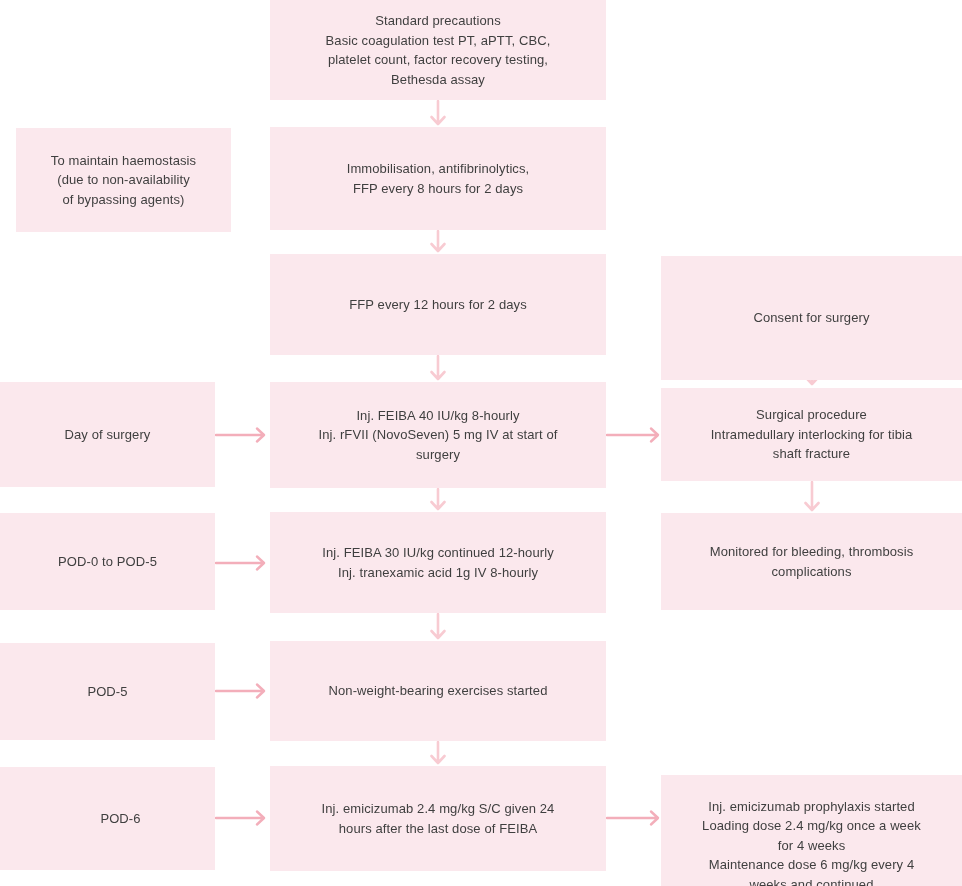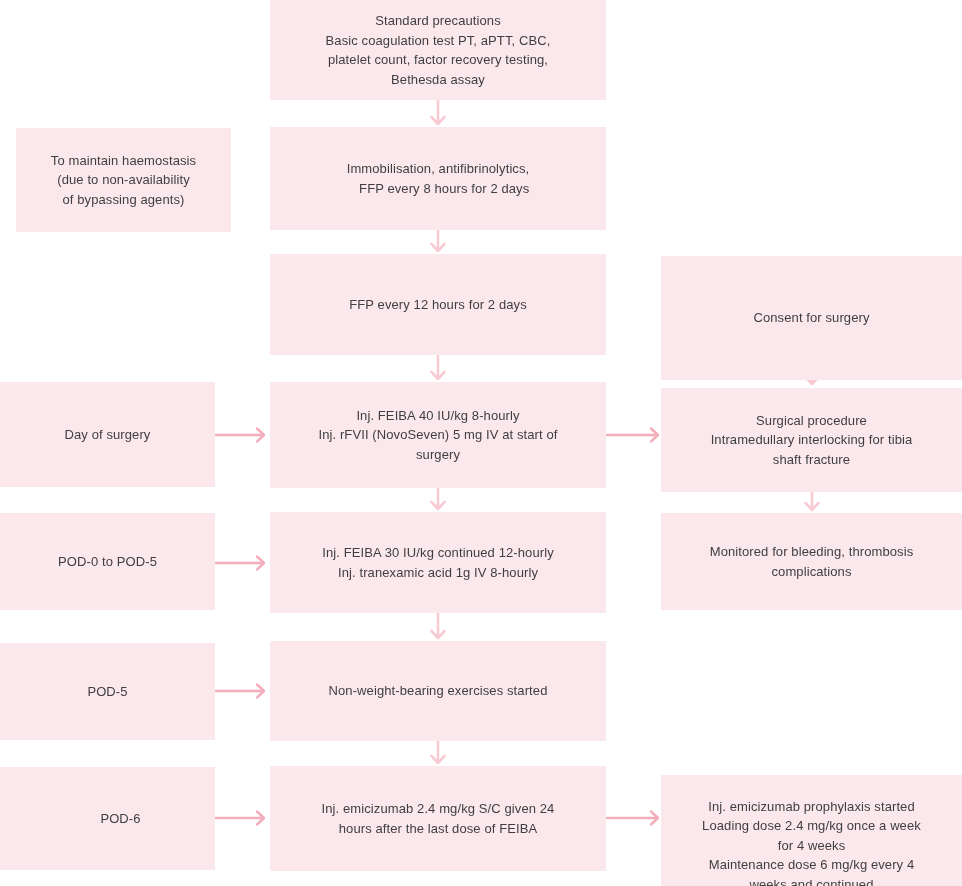--- a/index.html
+++ b/index.html
@@ -118,21 +118,21 @@
 platelet count, factor recovery testing,
 Bethesda assay</span>
   </div>
 
   <div class="box" style="left:16px; top:128px; width:215px; height:104px;">
     <span class="label">To maintain haemostasis
 (due to non-availability
 of bypassing agents)</span>
   </div>
 
-  <div class="box" style="left:270px; top:127px; width:336px; height:103px;text-align:right;">
+  <div class="box" style="left:270px; top:127px; width:336px; height:103px;">
     <span class="label">Immobilisation, antifibrinolytics,
 FFP every 8 hours for 2 days</span>
   </div>
 
   <div class="box" style="left:270px; top:254px; width:336px; height:101px;">
     <span class="label">FFP every 12 hours for 2 days</span>
   </div>
 
   <div class="box" style="left:661px; top:256px; width:301px; height:124px;">
     <span class="label">Consent for surgery</span>
@@ -141,21 +141,21 @@
   <div class="box" style="left:0; top:382px; width:215px; height:105px;">
     <span class="label">Day of surgery</span>
   </div>
 
   <div class="box" style="left:270px; top:382px; width:336px; height:106px;">
     <span class="label">Inj. FEIBA 40 IU/kg 8-hourly
 Inj. rFVII (NovoSeven) 5 mg IV at start of
 surgery</span>
   </div>
 
-  <div class="box" style="left:661px; top:388px; width:301px; height:104px;">
+  <div class="box" style="left:661px; top:388px; width:301px; height:93px;">
     <span class="label">Surgical procedure
 Intramedullary interlocking for tibia
 shaft fracture</span>
   </div>
 
   <div class="box" style="left:0; top:513px; width:215px; height:97px;">
     <span class="label">POD-0 to POD-5</span>
   </div>
 
   <div class="box" style="left:270px; top:512px; width:336px; height:101px;">

